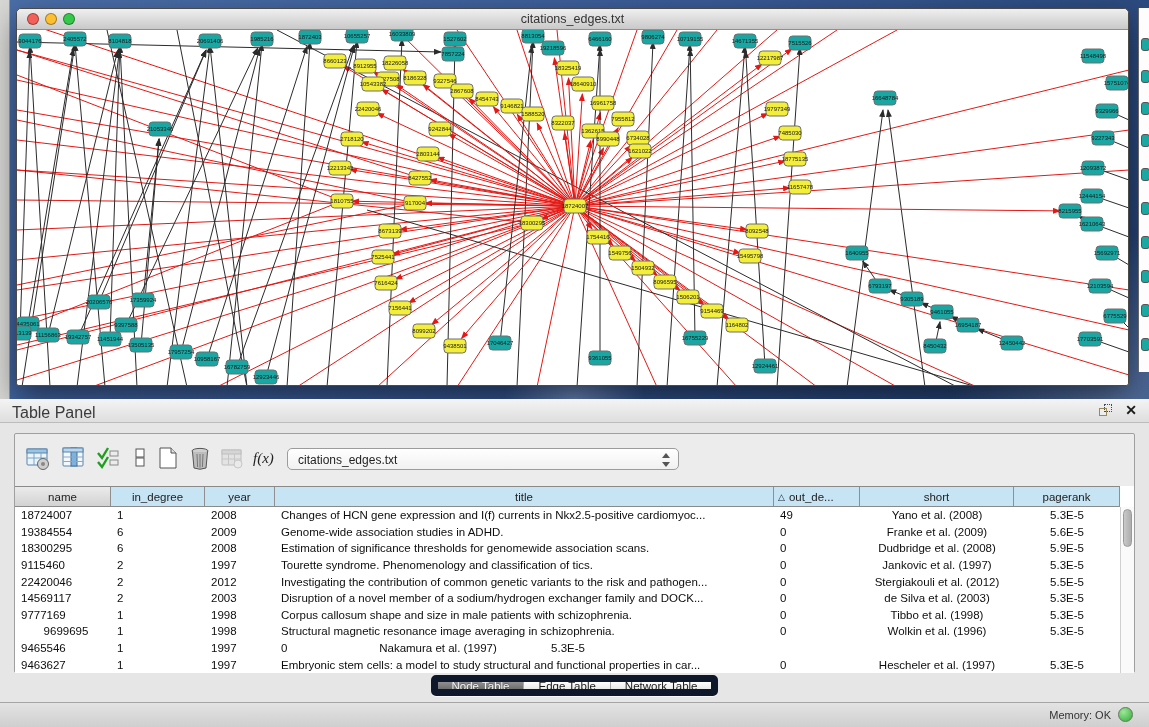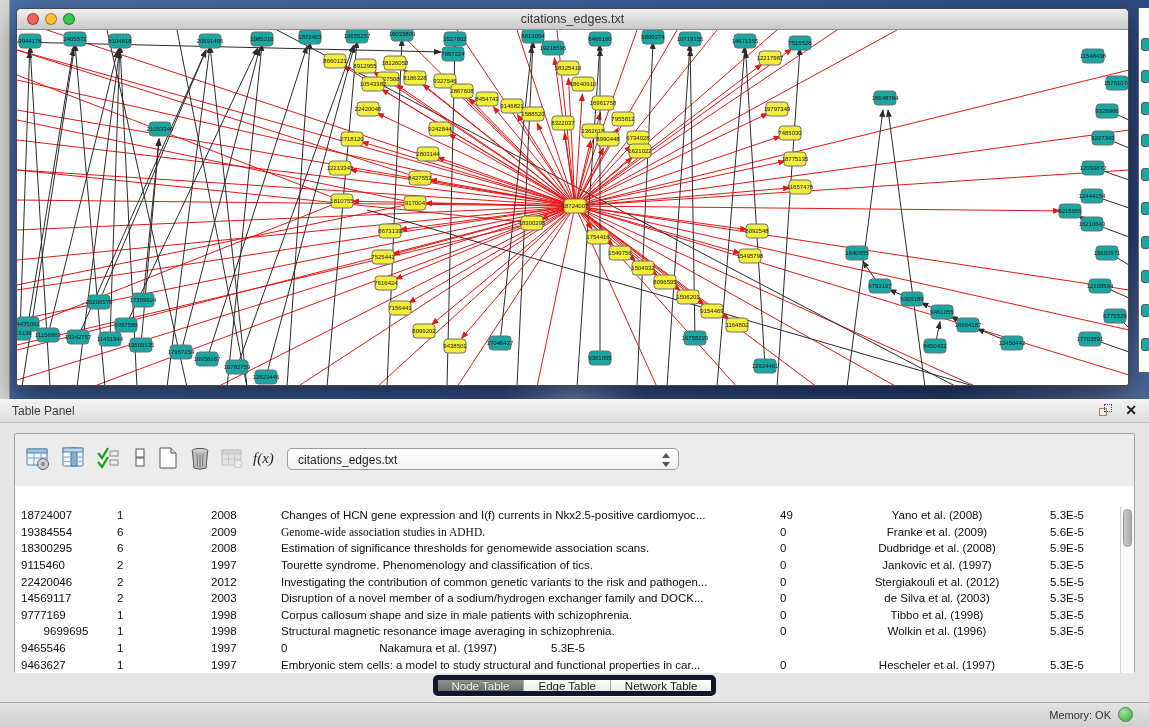--- a/index.html
+++ b/index.html
@@ -19,21 +19,21 @@
   .traffic { position:absolute; top:4px; width:12px; height:12px; border-radius:50%; border:1px solid rgba(0,0,0,.35); }
   #gw-title { position:absolute; left:0; right:0; top:3px; text-align:center; font-size:12.5px; color:#333; }
   #gw-canvas { position:relative; width:1111px; height:355px; background:#fff; overflow:hidden; border-radius:0 0 3px 3px; }
   #gw-canvas svg { display:block; }
   #right-sliver { position:absolute; left:1138px; top:8px; width:11px; height:364px; background:#fdfdfd; border-left:1px solid #666; overflow:hidden; }
   .sliver-node { position:absolute; left:2px; width:9px; height:13px; background:#1ba8a2; border:1px solid #555; border-radius:3px; }
 
   
   #table-panel { position:absolute; left:0; top:399px; width:1149px; height:328px; background:#e6e6e6; }
   #tp-titlebar { position:relative; height:24px; background:linear-gradient(#f4f4f4,#dedede); border-bottom:1px solid #bcbcbc; }
-  #tp-title { position:absolute; left:12px; top:5px; font-size:12px; color:#3b3b3b; }
+  #tp-title { position:absolute; left:12px; top:5px; font-size:16px; color:#3b3b3b; }
   #tp-float { position:absolute; right:36px; top:5px; width:14px; height:13px; }
   #tp-float .sq1 { position:absolute; left:0; top:4px; width:8px; height:8px; border:1px solid #9b8a55; background:#eee; }
   #tp-float .sq2 { position:absolute; left:5px; top:0; width:8px; height:8px; border:1px dotted #3c4a72; }
   #tp-close { position:absolute; right:12px; top:3px; font-size:14px; font-weight:bold; color:#1a1a1a; line-height:16px; }
 
   #inner-panel { position:absolute; left:14px; top:34px; width:1121px; height:240px; background:#ececec; border:1px solid #9f9f9f; border-radius:2px; }
   #toolbar { position:absolute; left:0; top:0; width:100%; height:52px; }
   .tb-icon { position:absolute; top:11px; width:28px; height:28px; cursor:default; }
   .tb-icon svg { display:block; }
   #fx-label { font-style:italic; font-family:"Liberation Serif",serif; font-size:15px; color:#222; padding-top:5px; }
@@ -51,21 +51,21 @@
   .hcell.gray { background:linear-gradient(#ebebeb,#d2d2d2); }
   .sort-glyph { font-size:9px; margin-right:4px; color:#123; }
   #grid-rows { position:absolute; left:0; top:21px; width:1105px; height:166px; overflow:hidden; }
   .trow { display:flex; height:16.6px; align-items:center; }
   .tcell { font-size:11.5px; color:#0d0d0d; white-space:nowrap; overflow:hidden; padding-left:6px; }
   .tcell.center { text-align:center; padding-left:0; }
   #vscroll { position:absolute; right:0; top:21px; width:14px; height:166px; background:#fafafa; border-left:1px solid #d0d0d0; }
   #vthumb { position:absolute; left:2px; top:2px; width:9px; height:38px; background:linear-gradient(90deg,#c9c9c9,#adadad); border-radius:5px; border:1px solid #9a9a9a; }
 
   #tabs { position:absolute; left:50%; top:276px; transform:translateX(-50%); display:flex; height:21px;
-    border:5px solid #0f172a; border-radius:5px; overflow:hidden; background:#fff; box-shadow:0 1px 0 rgba(255,255,255,.7); }
+    border:7px solid #0f172a; border-radius:5px; overflow:hidden; background:#fff; box-shadow:0 1px 0 rgba(255,255,255,.7); }
   .tab { display:flex; align-items:center; justify-content:center; font-size:11.5px; padding:0 14px; color:#1c1c1c;
     background:linear-gradient(#ffffff,#e9e9e9); border-right:1px solid #aaa; }
   .tab:last-child { border-right:none; }
   .tab.active { background:linear-gradient(#8f8f8f,#6e6e6e); color:#f3f3f3; text-shadow:0 -1px 0 rgba(0,0,0,.3); }
 
   #status-bar { position:absolute; left:0; top:303px; width:1149px; height:25px; background:linear-gradient(#e3e3e3,#cfcfcf); border-top:1px solid #a5a5a5; }
   #memory-label { position:absolute; right:38px; top:6px; font-size:11px; color:#333; }
   #memory-dot { position:absolute; right:16px; top:4px; width:15px; height:15px; border-radius:50%;
     background:radial-gradient(circle at 35% 30%, #9fe79a, #2fae35); border:1px solid #5d7a59; }
 </style>
@@ -766,35 +766,47 @@
         <div id="combo">
           <div id="combo-value">citations_edges.txt</div>
           <div id="combo-arrows">
               <div class="up"></div>
               <div class="dn"></div>
             </div>
         </div>
       </div>
 
       <div id="grid">
+        <div id="grid-header">
+            <div class="hcell gray" style="width: 96px;">name</div>
+            <div class="hcell" style="width: 94px;">in_degree</div>
+            <div class="hcell" style="width: 70px;">year</div>
+            <div class="hcell" style="width: 499px;">title</div>
+            <div class="hcell" style="width: 86px; justify-content: flex-start; padding-left: 4px;">
+              <span class="sort-glyph">△</span>
+              <span>out_de...</span>
+            </div>
+            <div class="hcell" style="width: 154px;">short</div>
+            <div class="hcell" style="width: 106px;">pagerank</div>
+          </div>
         <div id="grid-rows">
             <div class="trow">
               <div class="tcell" style="width: 96px;">18724007</div>
               <div class="tcell" style="width: 94px;">1</div>
               <div class="tcell" style="width: 70px;">2008</div>
               <div class="tcell" style="width: 499px;">Changes of HCN gene expression and I(f) currents in Nkx2.5-positive cardiomyoc...</div>
               <div class="tcell" style="width: 86px;">49</div>
               <div class="tcell center" style="width: 154px;">Yano et al. (2008)</div>
               <div class="tcell center" style="width: 106px;">5.3E-5</div>
             </div>
             <div class="trow">
               <div class="tcell" style="width: 96px;">19384554</div>
               <div class="tcell" style="width: 94px;">6</div>
               <div class="tcell" style="width: 70px;">2009</div>
-              <div class="tcell" style="width: 499px; font-family: Liberation Serif, serif;">Genome-wide association studies in ADHD.</div>
+              <div class="tcell" style="width: 499px;">Genome-wide association studies in ADHD.</div>
               <div class="tcell" style="width: 86px;">0</div>
               <div class="tcell center" style="width: 154px;">Franke et al. (2009)</div>
               <div class="tcell center" style="width: 106px;">5.6E-5</div>
             </div>
             <div class="trow">
               <div class="tcell" style="width: 96px;">18300295</div>
               <div class="tcell" style="width: 94px;">6</div>
               <div class="tcell" style="width: 70px;">2008</div>
               <div class="tcell" style="width: 499px;">Estimation of significance thresholds for genomewide association scans.</div>
               <div class="tcell" style="width: 86px;">0</div>

